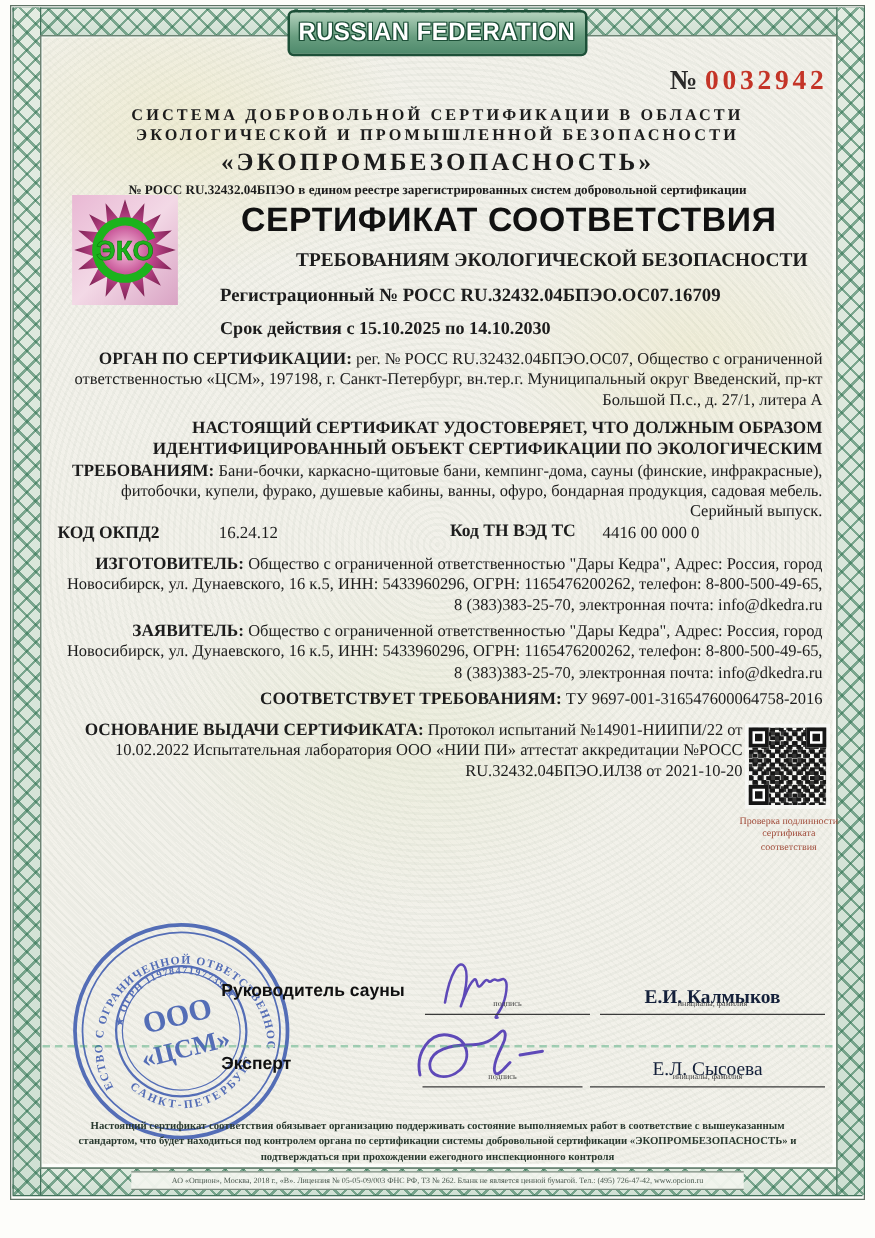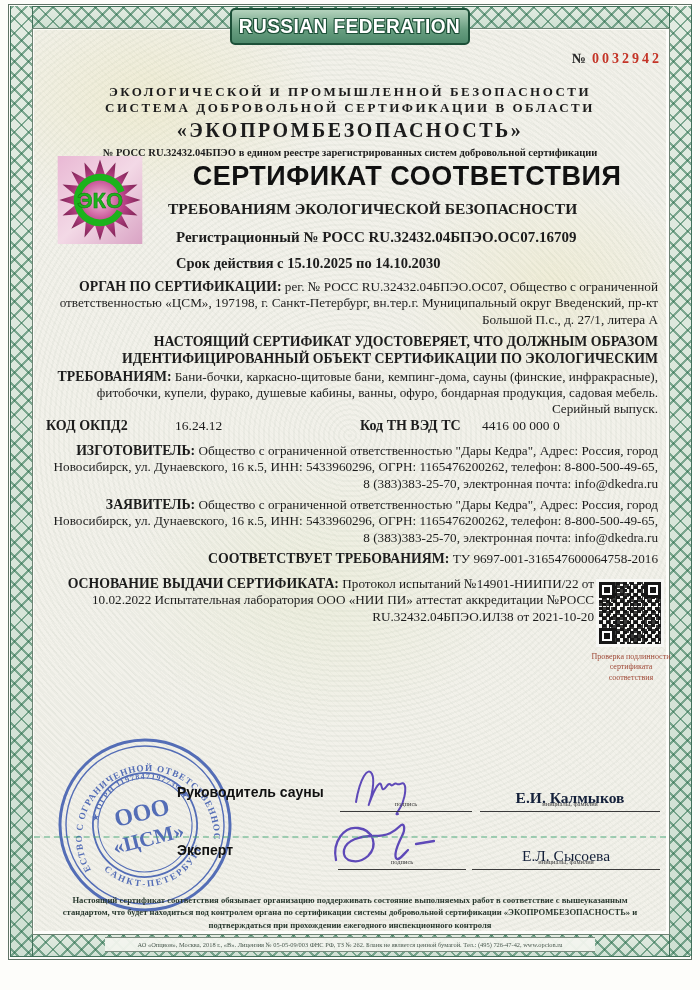--- a/index.html
+++ b/index.html
@@ -21,34 +21,34 @@
       radial-gradient(ellipse 320px 240px at 45% 62%,rgba(200,215,140,.14),transparent 60%),
       repeating-radial-gradient(circle at 50% 45%,rgba(120,140,120,.06) 0 2px,rgba(255,255,255,0) 2px 5px),
       repeating-linear-gradient(45deg,rgba(150,160,140,.05) 0 1px,transparent 1px 4px),#f2f1ea;}
   
   .banner{position:absolute;left:50%;top:8px;transform:translateX(-50%);width:236px;height:33px;
       background:linear-gradient(#b3d2bc,#679d7f 60%,#4f8a6c);border:2px solid #1d5038;border-radius:5px;
       box-shadow:inset 0 0 0 2px #d9ead e0, inset 0 0 0 2px #d9eade;display:flex;align-items:center;justify-content:center;}
   .banner span{font-family:"Liberation Sans",sans-serif;font-weight:700;font-size:20px;color:#ffffff;
       letter-spacing:.5px;transform:scaleX(.95);text-shadow:1px 1px 0 #1d5038,-1px -1px 0 #1d5038,1px -1px 0 #1d5038,-1px 1px 0 #1d5038;}
   
-  .cert-number{position:absolute;top:51px;right:38px;font-weight:700;font-size:14px;}
+  .cert-number{position:absolute;top:51px;right:38px;font-weight:700;font-size:22px;}
   .cert-number .ns{color:#2a2a2a;margin-right:6px;}
   .cert-number .nd{color:#c43427;letter-spacing:3px;}
   
   .header{position:absolute;left:34px;top:84px;width:632px;text-align:center;}
   .header .l1{font-weight:700;font-size:13px;letter-spacing:2.5px;line-height:1.25;}
   .header .sysname{font-weight:700;font-size:20px;letter-spacing:2.5px;margin-top:2px;}
   .header .registry{font-weight:700;font-size:10.5px;margin-top:5px;letter-spacing:0;}
   
   .eco{position:absolute;left:57px;top:156px;width:86px;height:88px;}
   
   .title-main{position:absolute;left:168px;top:161px;width:478px;text-align:center;
       font-family:"Liberation Sans",sans-serif;font-weight:700;font-size:27px;letter-spacing:.5px;color:#111;}
-  .title-sub{position:absolute;left:168px;top:200px;width:478px;text-align:left;font-weight:700;font-size:15.5px;}
+  .title-sub{position:absolute;left:168px;top:200px;width:478px;text-align:right;font-weight:700;font-size:15.5px;}
   .title-reg{position:absolute;left:176px;top:229px;font-weight:700;font-size:15px;}
   .title-val{position:absolute;left:176px;top:255px;font-weight:700;font-size:14.5px;}
   
   .par{position:absolute;left:46px;width:612px;font-size:13.2px;line-height:1.24;text-align:right;}
   .par b{font-size:13.8px;}
   .p-organ{top:278px}.p-object{top:333px}.p-maker{top:442px}.p-applicant{top:496px}
   .p-comply{top:550px}.p-basis{top:575px;width:548px}.p-add{top:629px;width:560px}
   .code-row{position:absolute;left:46px;top:418px;width:612px;font-size:13.5px;}
   .code-row b{font-size:14px;}
   .code-row .v1{position:absolute;left:129px;top:0;}
@@ -103,22 +103,22 @@
 
   <div class="banner">
     <span>RUSSIAN FEDERATION</span>
   </div>
 
   <div class="cert-number">
     <span class="ns">№</span><span class="nd">0032942</span>
   </div>
 
   <div class="header">
+    <div class="l1">СИСТЕМА ДОБРОВОЛЬНОЙ СЕРТИФИКАЦИИ В ОБЛАСТИ</div>
     <div class="l1">ЭКОЛОГИЧЕСКОЙ И ПРОМЫШЛЕННОЙ БЕЗОПАСНОСТИ</div>
-    <div class="l1">СИСТЕМА ДОБРОВОЛЬНОЙ СЕРТИФИКАЦИИ В ОБЛАСТИ</div>
     <div class="sysname">«ЭКОПРОМБЕЗОПАСНОСТЬ»</div>
     <div class="registry">№ РОСС RU.32432.04БПЭО в едином реестре зарегистрированных систем добровольной сертификации</div>
   </div>
 
   <div class="eco">
     <svg width="86" height="88" viewBox="0 0 100 104">
       <defs>
         <radialGradient id="starG" cx="50%" cy="50%" r="60%">
           <stop offset="0%" stop-color="#f6c4de"></stop>
             <stop offset="45%" stop-color="#c2478f"></stop>

